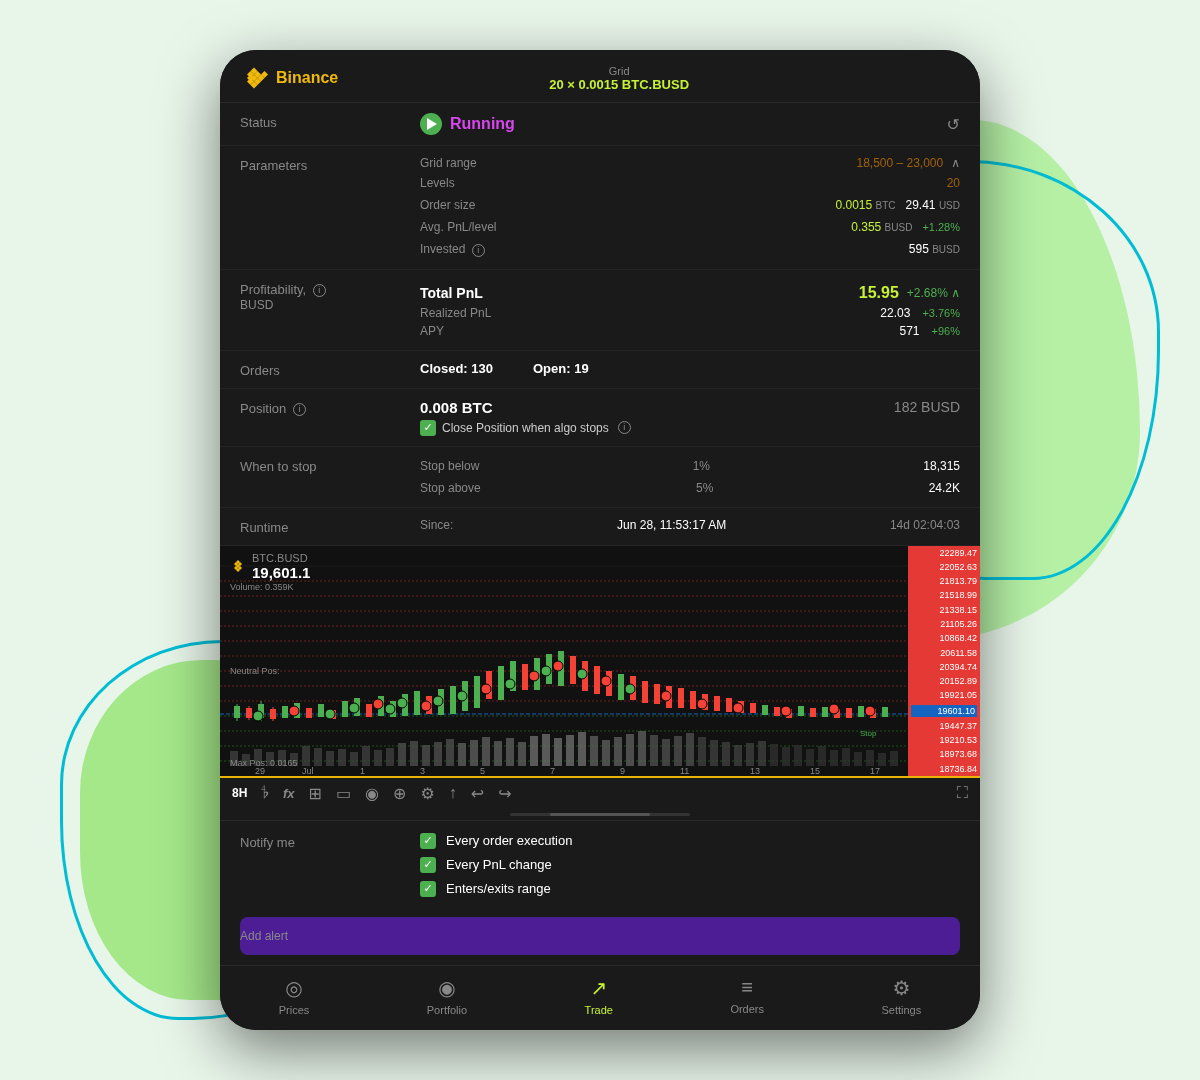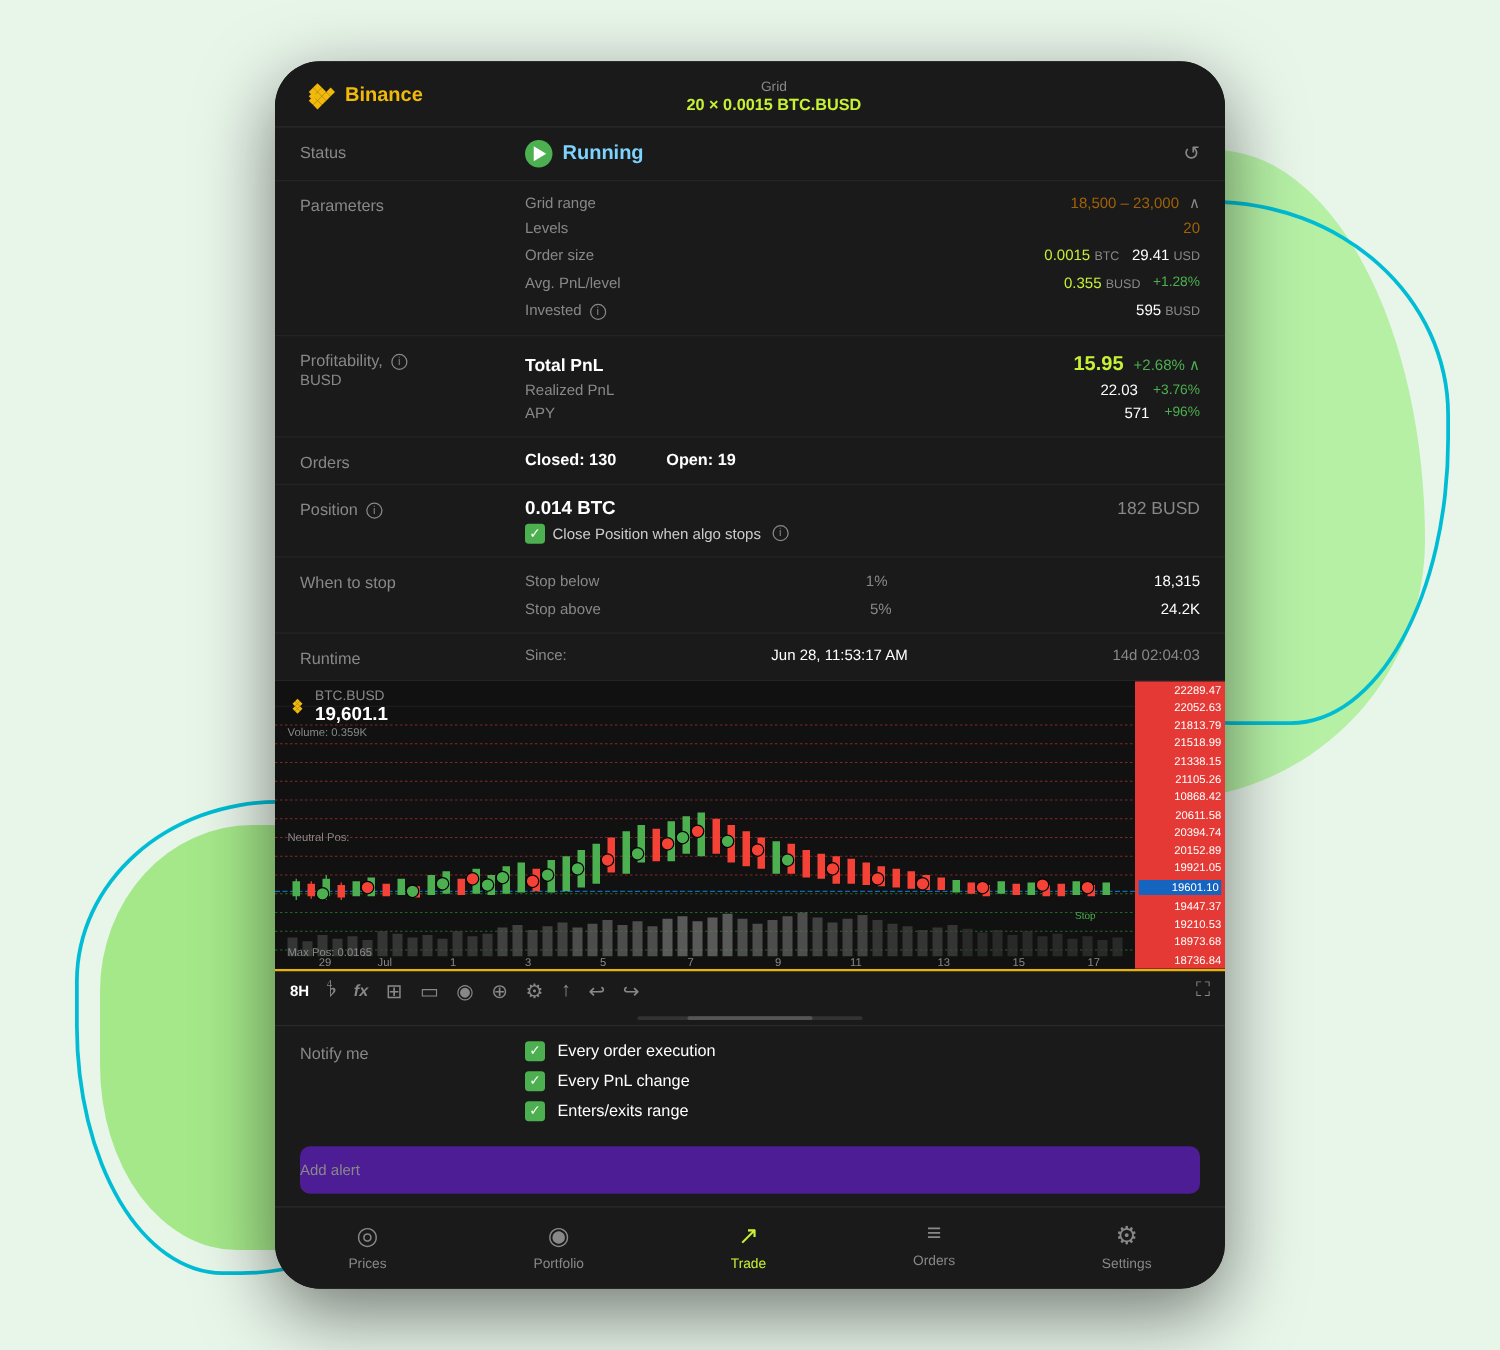--- a/index.html
+++ b/index.html
@@ -149,21 +149,21 @@
     }
     .play-triangle {
       width: 0;
       height: 0;
       border-top: 6px solid transparent;
       border-bottom: 6px solid transparent;
       border-left: 10px solid white;
       margin-left: 2px;
     }
     .running-text {
-      color: #7dd3fc;
+      color: #d946ef;
       font-size: 16px;
       font-weight: 600;
     }
     .refresh-icon {
       margin-left: auto;
       color: #888;
       font-size: 16px;
       cursor: pointer;
     }
 
@@ -621,21 +621,21 @@
         </div>
       </div>
     </div>
 
     <div class="section-row">
       <div class="section-label">
         Position <span class="info-icon">i</span>
       </div>
       <div class="section-content">
         <div class="position-row">
-          <span class="position-btc">0.014 BTC</span>
+          <span class="position-btc">0.008 BTC</span>
           <span class="position-busd">182 BUSD</span>
         </div>
         <div class="close-pos-row">
           <div class="checkbox-green">
             <span class="checkmark">✓</span>
           </div>
           <span class="close-pos-text">Close Position when algo stops</span>
           <span class="info-icon">i</span>
         </div>
       </div>

